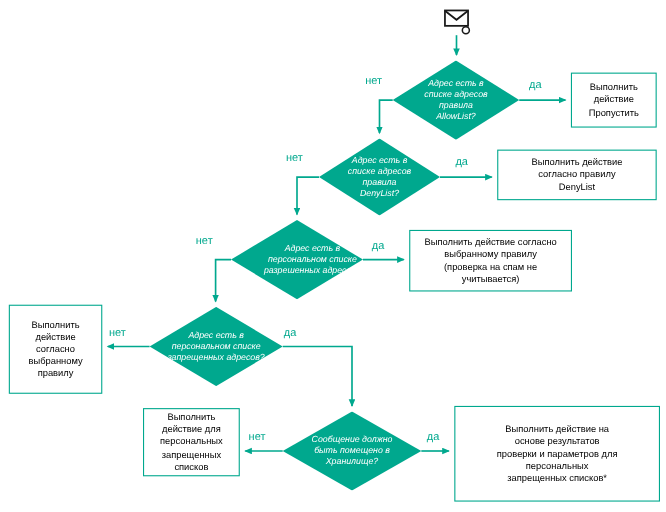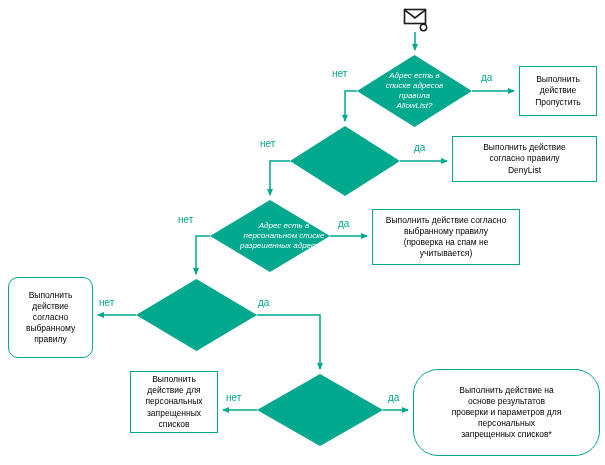--- a/index.html
+++ b/index.html
@@ -41,23 +41,23 @@
     border: 1.5px solid var(--accent);
     display: flex; align-items: center; justify-content: center;
     text-align: center;
     color: #000;
     font-size: 8.5px;
     line-height: 1.3;
   }
   .r1 { padding: 18px 10px; }
   .r2 { padding: 1px 26px; }
   .r3 { padding: 2px 12px; }
-  .r4 { padding: 2px 30px; border-radius: 10px; }
+  .r4 { padding: 2px 30px; }
   .r5 { padding: 2px 13px; }
-  .r6 { padding: 4px 36px; border-radius: 25px; }
+  .r6 { padding: 4px 36px; }
 
   .edge-label {
     position: absolute;
     color: var(--accent);
     font-size: 10px;
     line-height: 1;
   }
 
   .email-icon-wrap { position: absolute; left: 403px; top: 8px; }
   .email-icon-wrap svg { display: block; }
@@ -99,39 +99,42 @@
     <svg class="diamond-bg" viewBox="0 0 100 100" preserveAspectRatio="none">
         <polygon points="50,0 100,50 50,100 0,50"></polygon>
       </svg>
     <span class="node-text nt-narrow">Адрес есть в списке адресов правила AllowList?</span>
   </div>
 
   <div class="diamond" style="left:290px; top:126px; width:110px; height:70px;">
     <svg class="diamond-bg" viewBox="0 0 100 100" preserveAspectRatio="none">
         <polygon points="50,0 100,50 50,100 0,50"></polygon>
       </svg>
+    <span class="node-text nt-narrow">Адрес есть в списке адресов правила DenyList?</span>
   </div>
 
   <div class="diamond" style="left:210px; top:200px; width:120px; height:72px;justify-content:flex-end;">
     <svg class="diamond-bg" viewBox="0 0 100 100" preserveAspectRatio="none">
         <polygon points="50,0 100,50 50,100 0,50"></polygon>
       </svg>
     <span class="node-text nt-mid">Адрес есть в персональном списке разрешенных адресов?</span>
   </div>
 
   <div class="diamond" style="left:136px; top:279px; width:121px; height:72px;">
     <svg class="diamond-bg" viewBox="0 0 100 100" preserveAspectRatio="none">
         <polygon points="50,0 100,50 50,100 0,50"></polygon>
       </svg>
+    <span class="node-text nt-mid">Адрес есть в персональном списке запрещенных адресов?</span>
   </div>
 
   <div class="diamond" style="left:257px; top:374px; width:126px; height:72px;">
     <svg class="diamond-bg" viewBox="0 0 100 100" preserveAspectRatio="none">
         <polygon points="50,0 100,50 50,100 0,50"></polygon>
       </svg>
+    <span class="node-text nt-wide">Сообщение должно быть помещено в Хранилище?</span>
   </div>
 
   <div class="rect r1" style="left:519px; top:66px; width:78px; height:50px;">
     <span>Выполнить действие Пропустить</span>
   </div>
 
   <div class="rect r2" style="left:452px; top:136px; width:145px; height:46px;">
     <span>Выполнить действие согласно правилу DenyList</span>
   </div>
 

